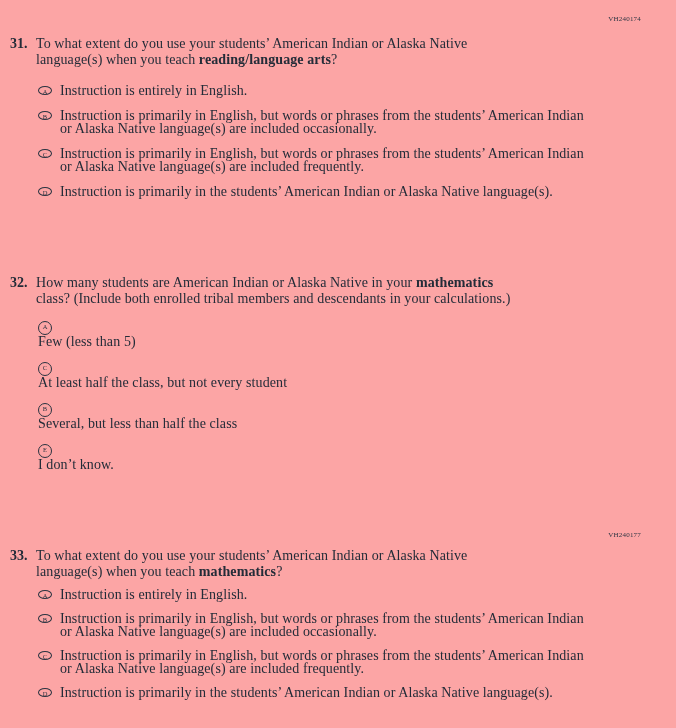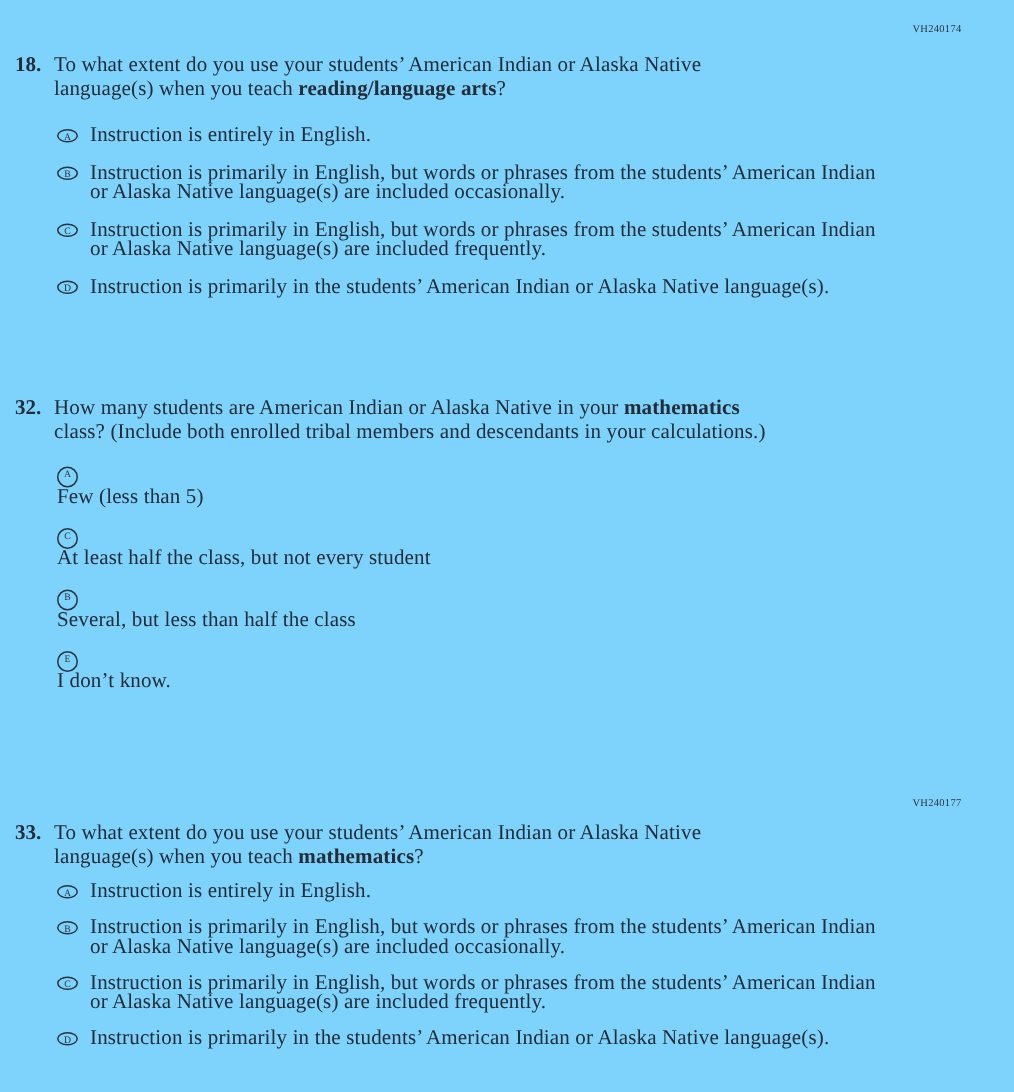--- a/index.html
+++ b/index.html
@@ -4,21 +4,21 @@
 <style>
   html, body {
     margin: 0;
     padding: 0;
     background: #ffffff;
   }
   .page {
     position: relative;
     width: 676px;
     height: 728px;
-    background: #7dd3fc;
+    background: #fca5a5;
     font-family: "Liberation Serif", "DejaVu Serif", serif;
     color: #232c38;
     overflow: hidden;
   }
   .question {
     position: absolute;
     left: 0;
     width: 676px;
   }
   .q31 { top: 0; }
@@ -35,21 +35,21 @@
   }
   .q31 .qcode { margin-top: 15px; }
   .q32 .qcode { margin-top: 14px; }
   .q33 .qcode { margin-top: 12px; }
 
   .qrow {
     display: flex;
     padding-left: 10px;
   }
   .q31 .qrow { margin-top: 13px; }
-  .q32 .qrow { margin-top: 4px; }
+  .q32 .qrow { margin-top: 14px; }
   .q33 .qrow { margin-top: 9px; }
 
   .qnum {
     width: 26px;
     flex: 0 0 26px;
     font-weight: bold;
     font-size: 14px;
     line-height: 15.5px;
   }
   .qstem {
@@ -99,21 +99,21 @@
   .opt-line { display: block; }
 </style>
 </head>
 <body>
 
 <div class="page">
 
   <section class="question q31">
     <div class="qcode">VH240174</div>
     <div class="qrow">
-      <div class="qnum">18.</div>
+      <div class="qnum">31.</div>
       <div class="qstem">
         <span>To what extent do you use your students’ American Indian or Alaska Native</span><br>
         <span>language(s) when you teach </span><b>reading/language arts</b><span>?</span>
       </div>
     </div>
     <div class="options">
       <div class="option">
         <span class="bubble">A</span>
         <span class="opt-text">
             <span class="opt-line">Instruction is entirely in English.</span>

